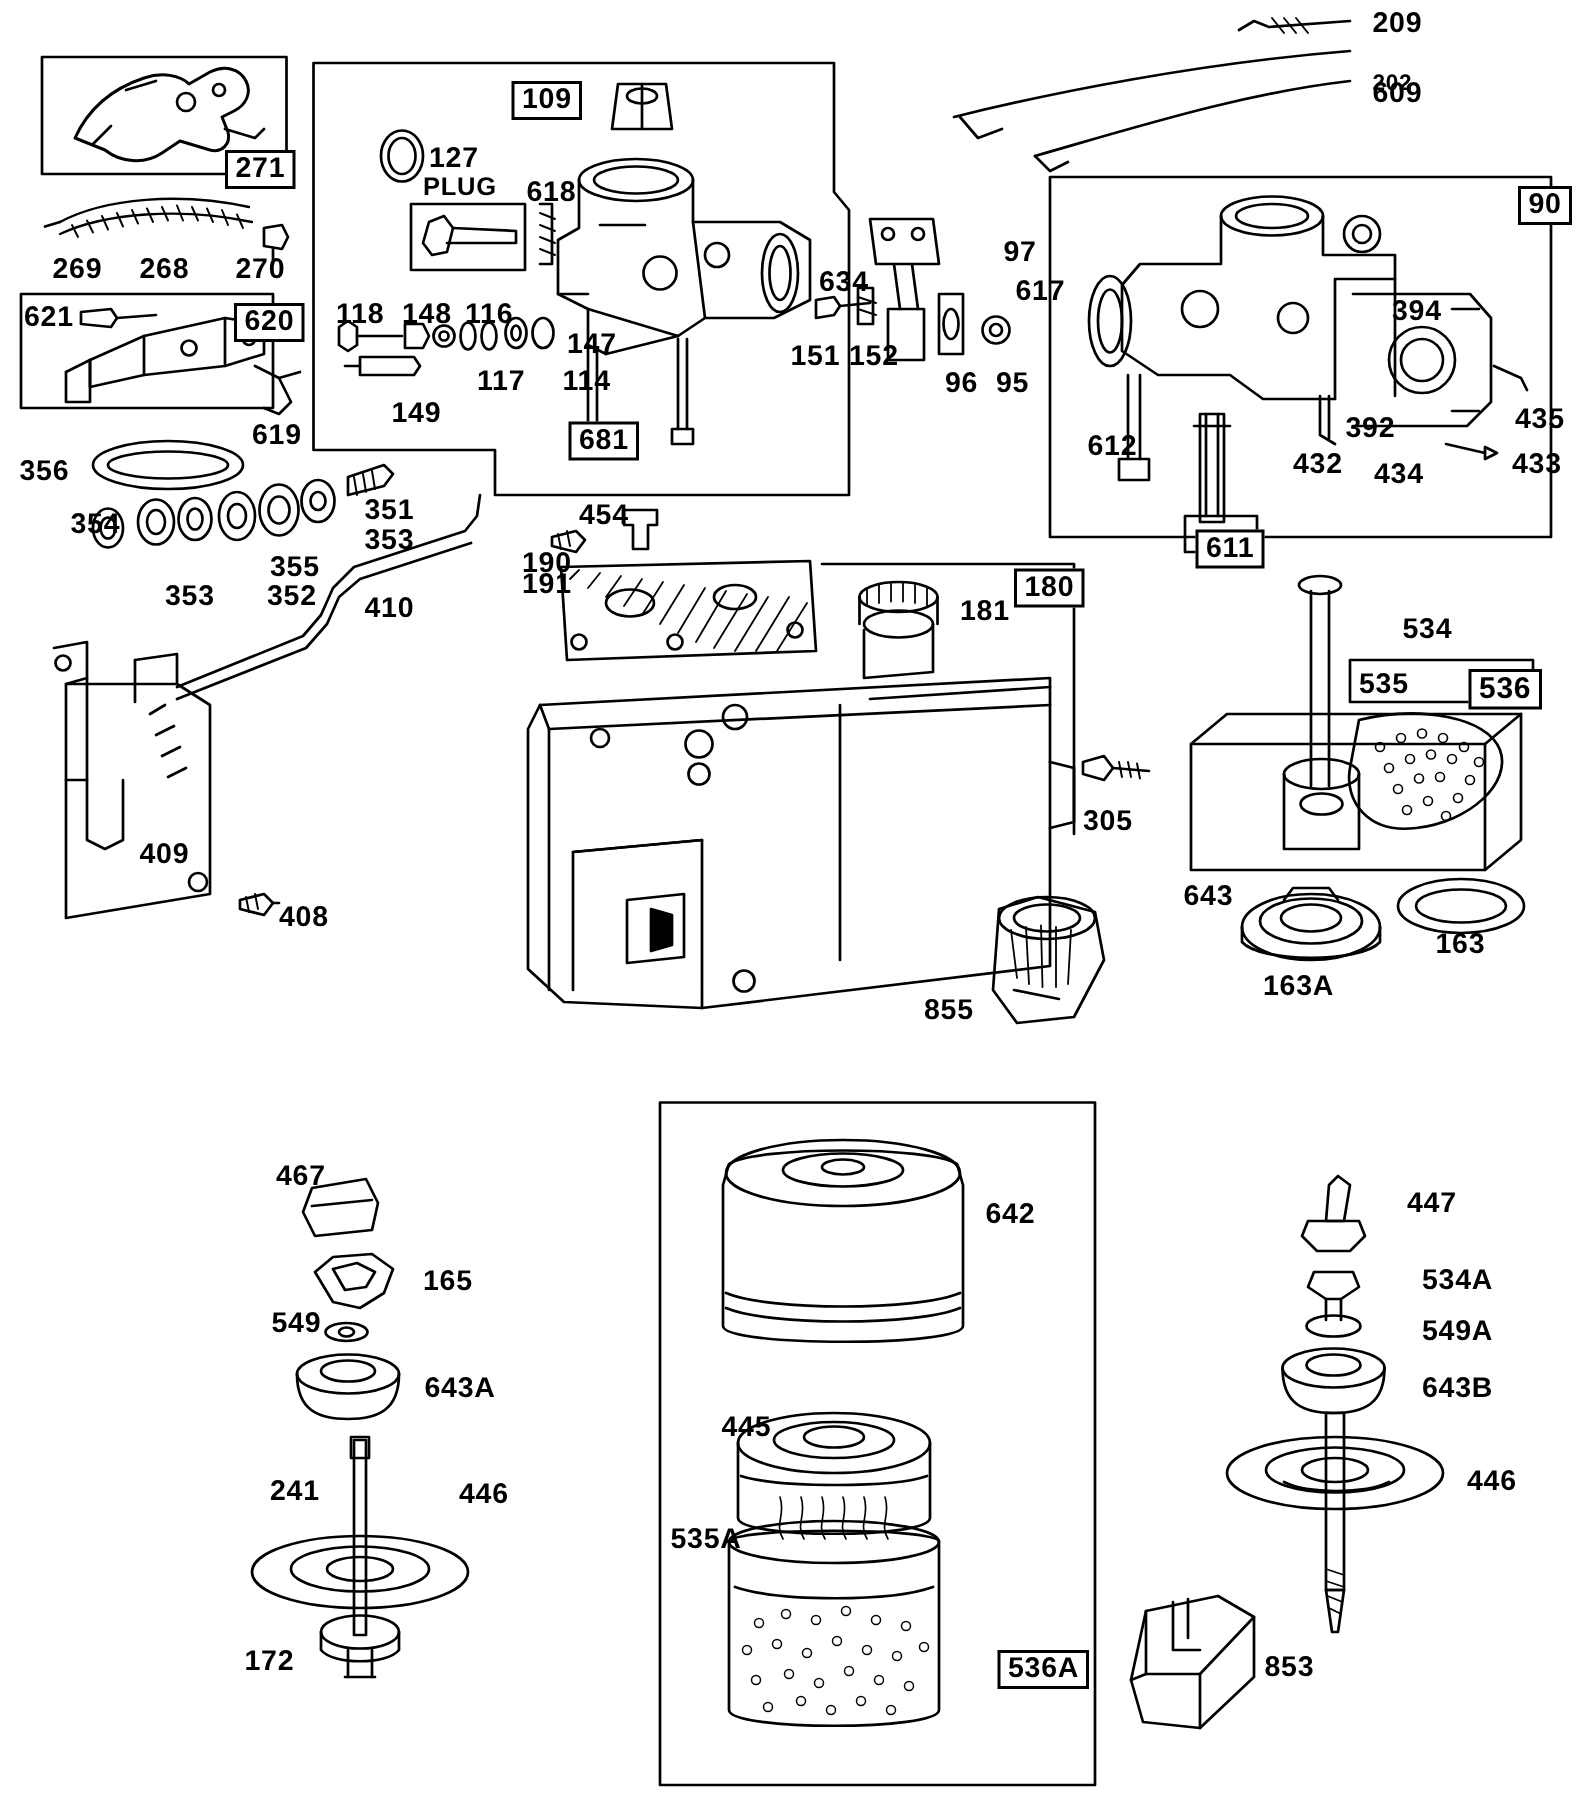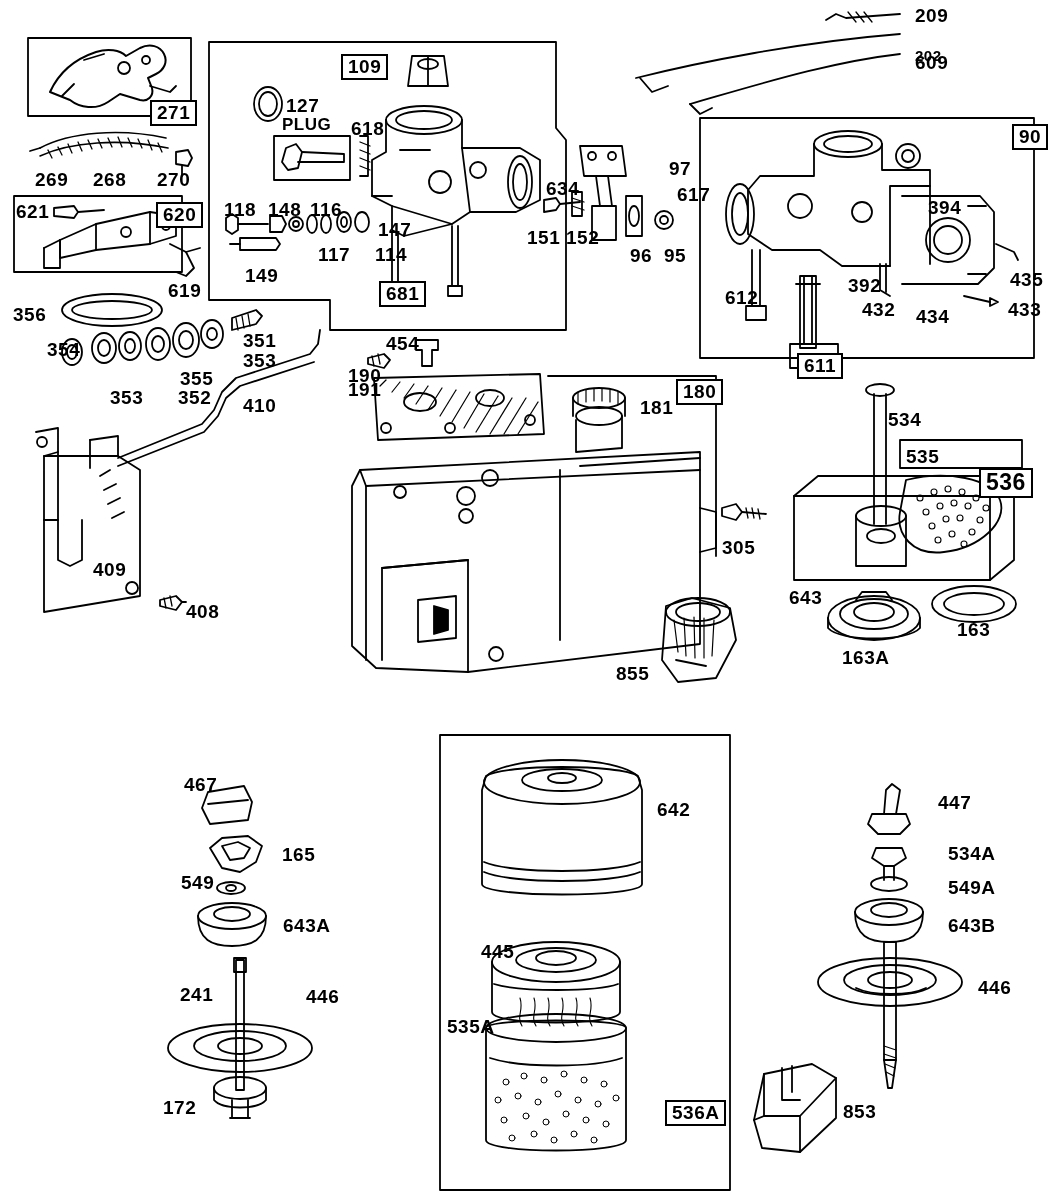--- a/index.html
+++ b/index.html
@@ -517,46 +517,46 @@
       <div class="callout" style="left: 224px; top: 200px; font-size: 19px;">118</div>
       <div class="callout" style="left: 268px; top: 200px; font-size: 19px;">148</div>
       <div class="callout" style="left: 310px; top: 200px; font-size: 19px;">116</div>
       <div class="callout" style="left: 378px; top: 220px; font-size: 19px;">147</div>
       <div class="callout" style="left: 527px; top: 228px; font-size: 19px;">151</div>
       <div class="callout" style="left: 566px; top: 228px; font-size: 19px;">152</div>
       <div class="callout" style="left: 375px; top: 245px; font-size: 19px;">114</div>
       <div class="callout" style="left: 318px; top: 245px; font-size: 19px;">117</div>
       <div class="callout" style="left: 630px; top: 246px; font-size: 19px;">96</div>
       <div class="callout" style="left: 664px; top: 246px; font-size: 19px;">95</div>
-      <div class="callout" style="left: 245px; top: 266px; font-size: 19px;">149</div>
+      <div class="callout" style="left: 261px; top: 266px; font-size: 19px;">149</div>
       <div class="callout" style="left: 1010px; top: 270px; font-size: 19px;">435</div>
-      <div class="callout" style="left: 848px; top: 276px; font-size: 19px;">392</div>
+      <div class="callout" style="left: 897px; top: 276px; font-size: 19px;">392</div>
       <div class="callout" style="left: 168px; top: 281px; font-size: 19px;">619</div>
       <div class="callout boxed" style="left: 379px; top: 281px; font-size: 19px;">681</div>
       <div class="callout" style="left: 725px; top: 288px; font-size: 19px;">612</div>
       <div class="callout" style="left: 862px; top: 300px; font-size: 19px;">432</div>
       <div class="callout" style="left: 916px; top: 307px; font-size: 19px;">434</div>
       <div class="callout" style="left: 1008px; top: 300px; font-size: 19px;">433</div>
       <div class="callout" style="left: 13px; top: 305px; font-size: 19px;">356</div>
       <div class="callout" style="left: 243px; top: 331px; font-size: 19px;">351</div>
       <div class="callout" style="left: 386px; top: 334px; font-size: 19px;">454</div>
       <div class="callout" style="left: 47px; top: 340px; font-size: 19px;">354</div>
       <div class="callout" style="left: 243px; top: 351px; font-size: 19px;">353</div>
       <div class="callout" style="left: 180px; top: 369px; font-size: 19px;">355</div>
       <div class="callout boxed" style="left: 797px; top: 353px; font-size: 19px;">611</div>
       <div class="callout boxed" style="left: 676px; top: 379px; font-size: 19px;">180</div>
       <div class="callout" style="left: 348px; top: 366px; font-size: 19px;">190</div>
       <div class="callout" style="left: 110px; top: 388px; font-size: 19px;">353</div>
       <div class="callout" style="left: 178px; top: 388px; font-size: 19px;">352</div>
       <div class="callout" style="left: 640px; top: 398px; font-size: 19px;">181</div>
-      <div class="callout" style="left: 888px; top: 410px; font-size: 19px;">534</div>
+      <div class="callout" style="left: 888px; top: 410px; font-size: 19px; padding-left: 47px;">534</div>
       <div class="callout" style="left: 348px; top: 380px; font-size: 19px;">191</div>
       <div class="callout" style="left: 243px; top: 396px; font-size: 19px;">410</div>
       <div class="callout" style="left: 906px; top: 447px; font-size: 19px;">535</div>
-      <div class="callout boxed" style="left: 979px; top: 468px; font-size: 23px;">536</div>
+      <div class="callout boxed" style="left: 979px; top: 446px; font-size: 20px;">536</div>
       <div class="callout" style="left: 722px; top: 538px; font-size: 19px;">305</div>
       <div class="callout" style="left: 93px; top: 560px; font-size: 19px;">409</div>
       <div class="callout" style="left: 789px; top: 588px; font-size: 19px;">643</div>
       <div class="callout" style="left: 186px; top: 602px; font-size: 19px;">408</div>
       <div class="callout" style="left: 957px; top: 620px; font-size: 19px;">163</div>
       <div class="callout" style="left: 842px; top: 648px; font-size: 19px;">163A</div>
       <div class="callout" style="left: 616px; top: 664px; font-size: 19px;">855</div>
       <div class="callout" style="left: 184px; top: 775px; font-size: 19px;">467</div>
       <div class="callout" style="left: 657px; top: 800px; font-size: 19px;">642</div>
       <div class="callout" style="left: 938px; top: 793px; font-size: 19px;">447</div>

